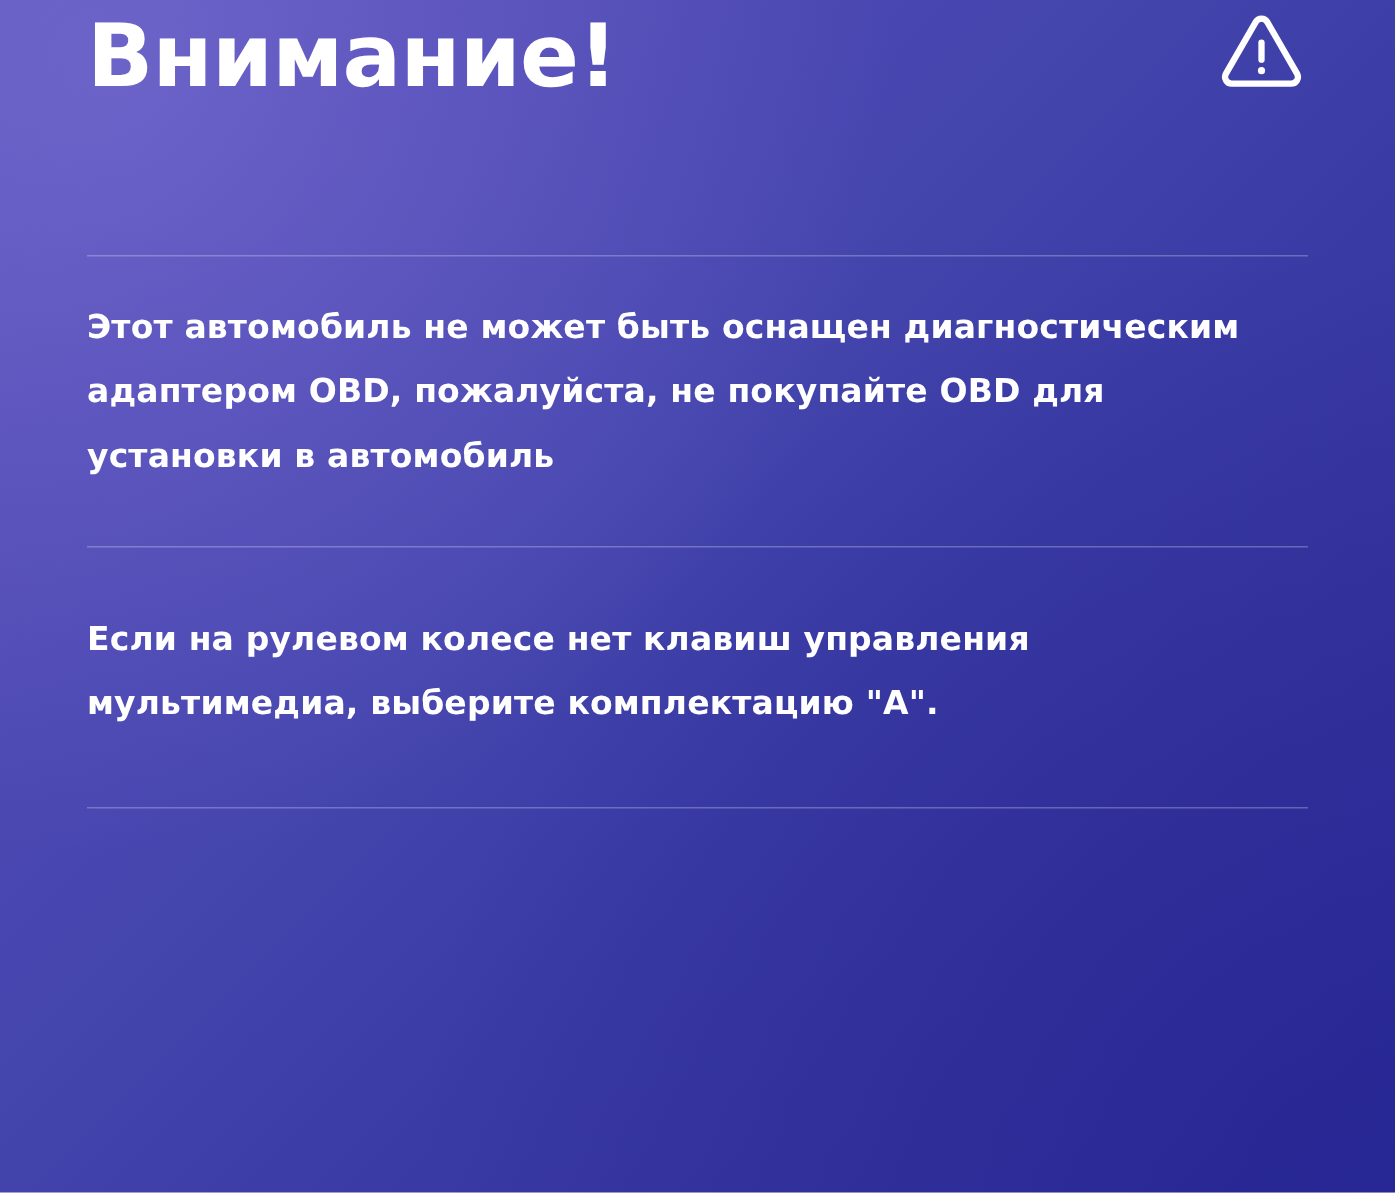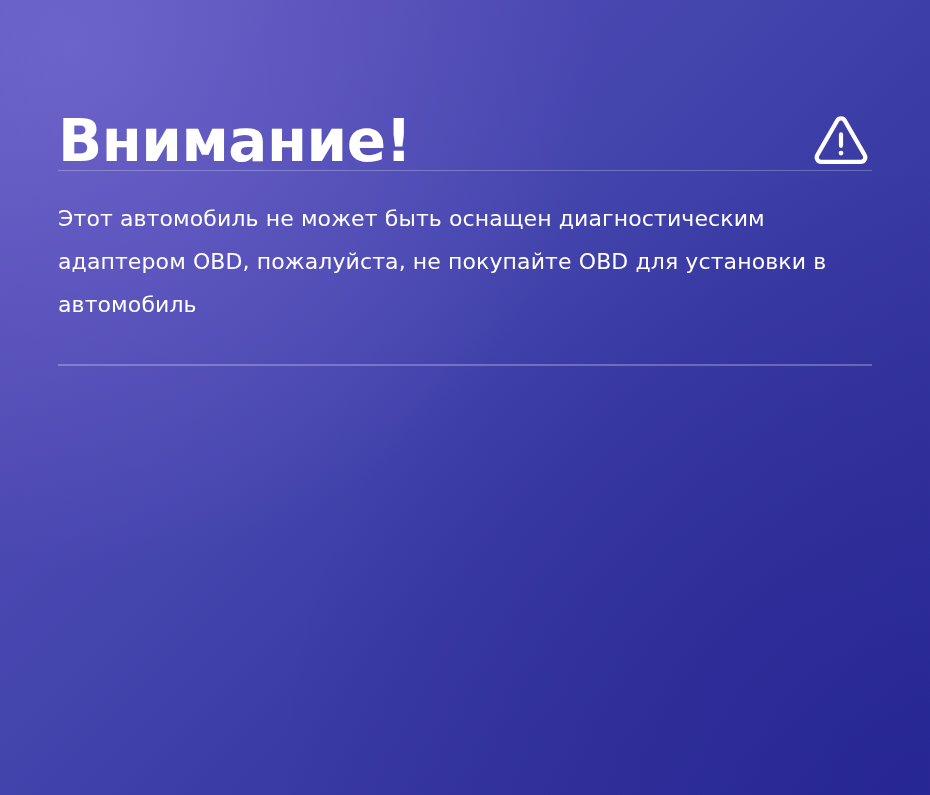--- a/index.html
+++ b/index.html
@@ -43,21 +43,21 @@
 
   #notice-inner {
     position: relative;
     z-index: 2;
     padding: 0 58px;
   }
 
   
   .header-row {
     display: flex;
-    align-items: flex-end;
+    align-items: flex-start;
     justify-content: space-between;
     height: 170px;
     box-sizing: border-box;
     padding-top: 8px;
   }
 
   .title {
     margin: 0;
     color: #ffffff;
     font-family: "DejaVu Sans", sans-serif;
@@ -83,21 +83,21 @@
     background: rgba(255,255,255,0.26);
     border: 0;
     margin: 0;
   }
 
   
   .para {
     color: #ffffff;
     font-family: "DejaVu Sans", sans-serif;
     font-size: 22px;
-    font-weight: 400;
+    font-weight: 700;
     line-height: 43px;
     width: 814px;
     margin: 0;
     letter-spacing: 0.1px;
   }
 
   .block-1 { padding: 26px 0 38px 0; }
   .block-2 { padding: 40px 0 47px 0; }
   .block-3 { padding: 40px 0 0 0; }
 
@@ -127,18 +127,21 @@
     </div>
 
     <hr class="divider">
 
     <div class="block-1">
       <p class="para">Этот автомобиль не может быть оснащен диагностическим адаптером OBD, пожалуйста, не покупайте OBD для установки в автомобиль</p>
     </div>
 
     <hr class="divider">
 
+    <div class="block-2">
+      <p class="para">Если на рулевом колесе нет клавиш управления мультимедиа, выберите комплектацию "А".</p>
+    </div>
 
     <hr class="divider">
 
 
   </div>
 </div>
 
 </body></html>

